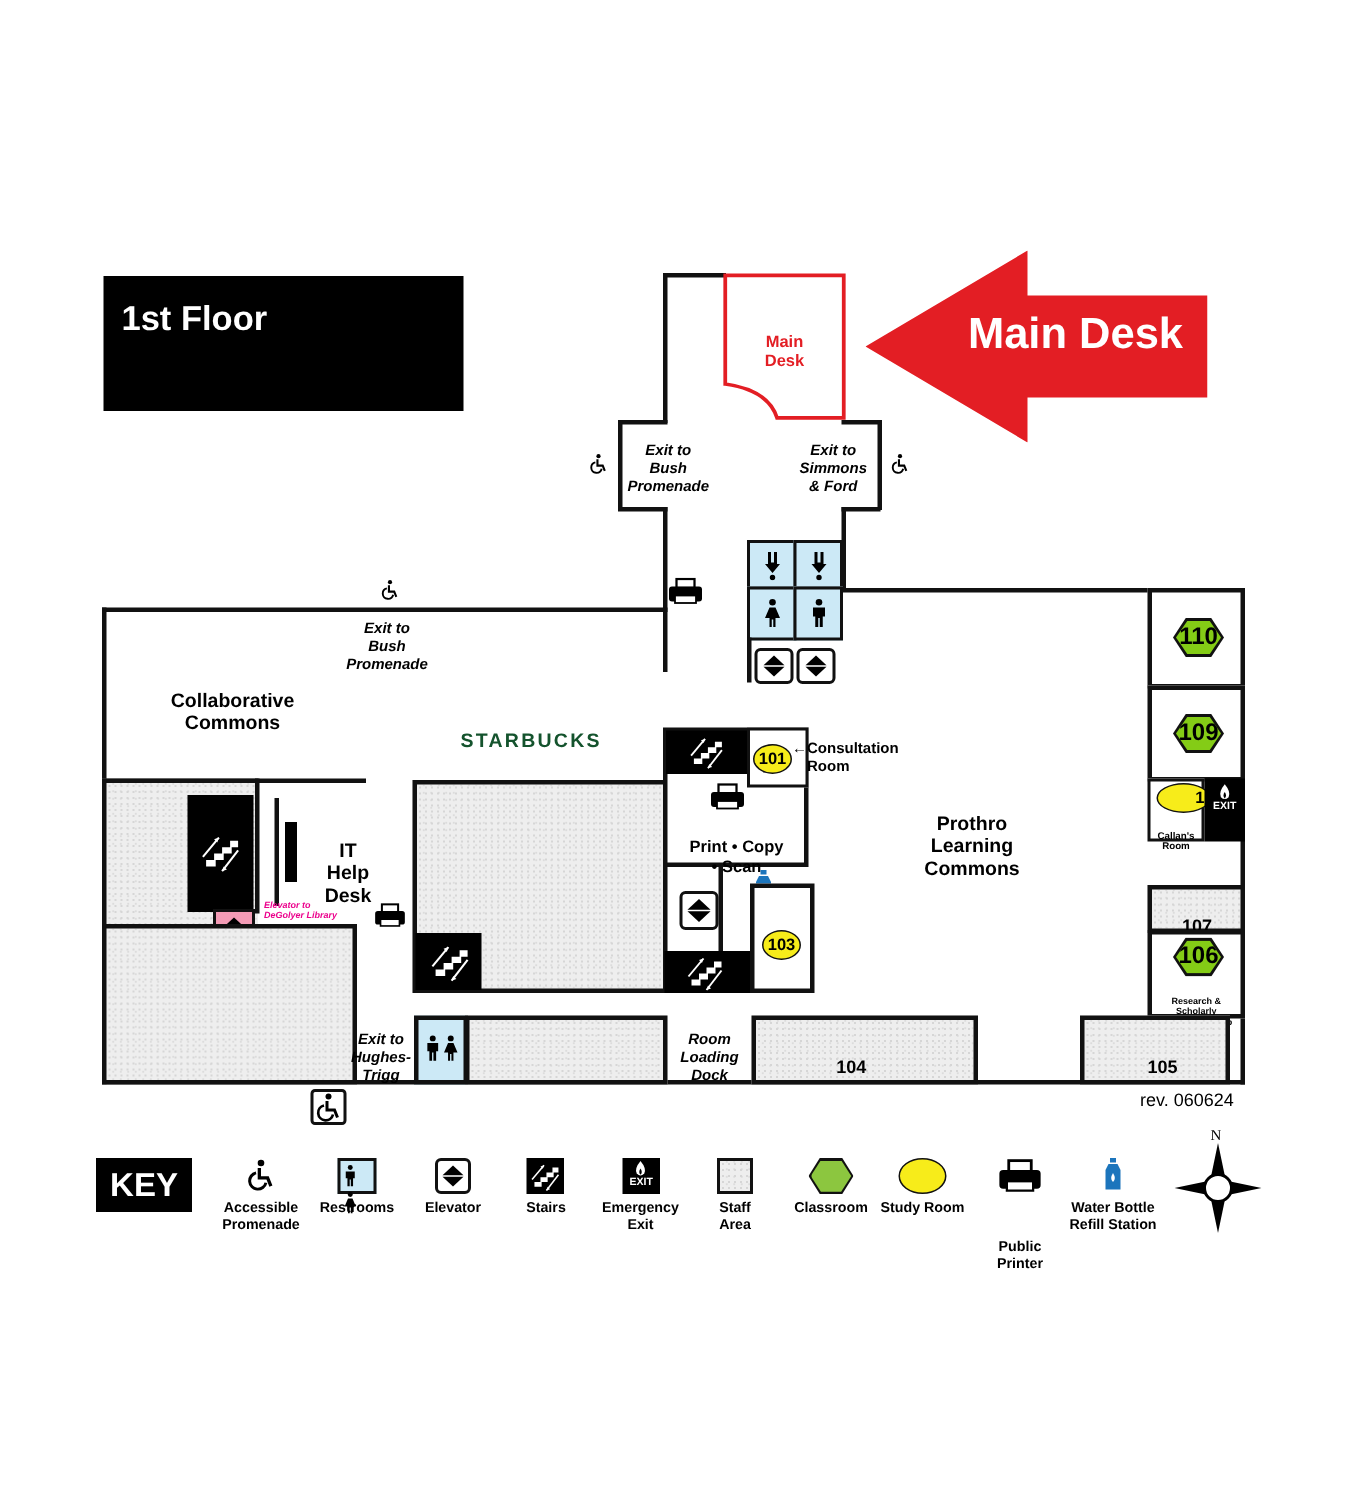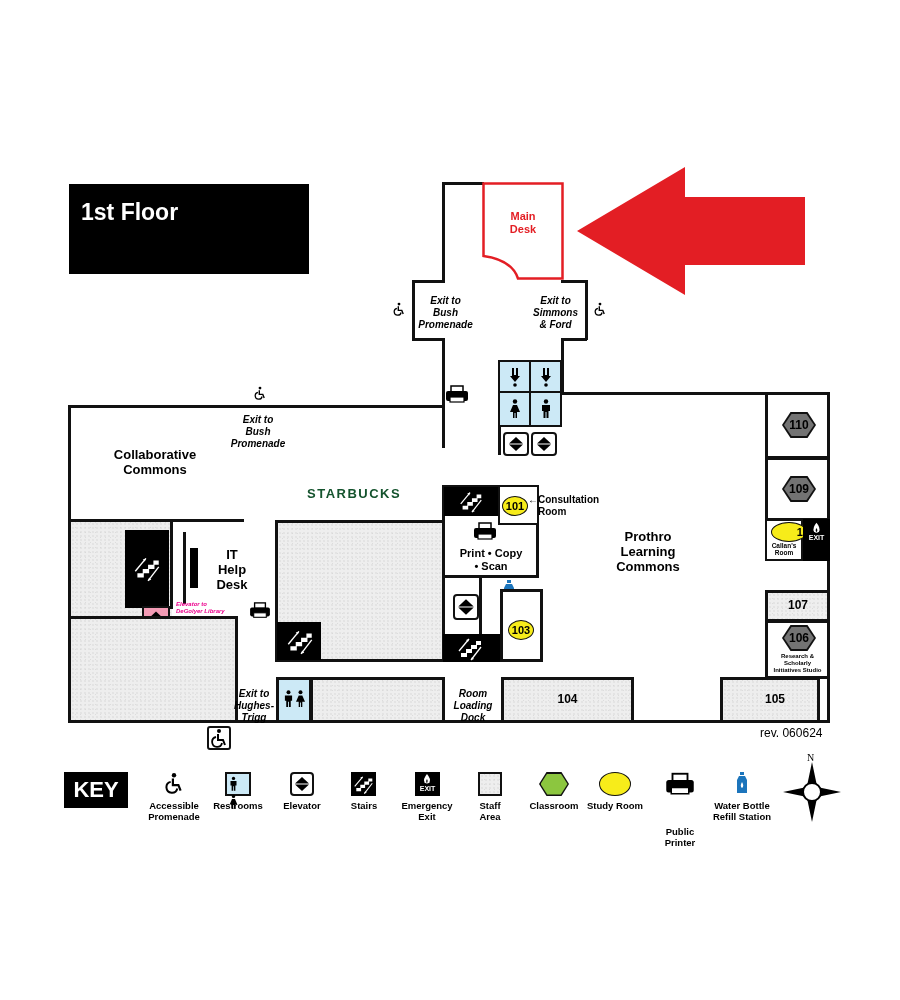--- a/index.html
+++ b/index.html
@@ -3,25 +3,25 @@
 <meta charset="utf-8">
 <style>
   html,body{margin:0;padding:0;background:#fff;}
   body{width:900px;height:1000px;position:relative;overflow:hidden;font-family:"Liberation Sans",sans-serif;color:#000;}
   .abs{position:absolute;}
   .wall{position:absolute;background:#111;}
   .staff{position:absolute;background:#eeeeee;border:3px solid #111;box-sizing:border-box;
     background-image:radial-gradient(#d6d6d6 0.6px, transparent 0.8px),radial-gradient(#dcdcdc 0.6px, transparent 0.8px);
     background-size:4px 4px,5px 5px;background-position:0 0,2px 3px;}
   .room{position:absolute;background:#fff;border:3px solid #111;box-sizing:border-box;}
-  .lbl{position:absolute;text-align:center;font-weight:bold;line-height:1.15;}
+  .lbl{position:absolute;text-align:center;font-weight:bold;line-height:1.15;margin-top:12px;}
   .ital{font-style:italic;font-weight:bold;font-size:10px;line-height:1.2;text-align:center;position:absolute;}
   .title-box{left:69px;top:184px;width:240px;height:90px;background:#000;color:#fff;font-weight:bold;font-size:23px;line-height:33px;padding:12px 12px;box-sizing:border-box;}
   .hex{position:absolute;width:34px;height:26px;background:#111;clip-path:polygon(25% 0,75% 0,100% 50%,75% 100%,25% 100%,0 50%);}
-  .hex-in{position:absolute;left:2px;top:2px;width:30px;height:22px;background:#737373;clip-path:polygon(25% 0,75% 0,100% 50%,75% 100%,25% 100%,0 50%);display:flex;align-items:center;justify-content:center;font-weight:bold;font-size:12px;}
+  .hex-in{position:absolute;left:2px;top:2px;width:30px;height:22px;background:#84cc16;clip-path:polygon(25% 0,75% 0,100% 50%,75% 100%,25% 100%,0 50%);display:flex;align-items:center;justify-content:center;font-weight:bold;font-size:16px;}
   .oval{position:absolute;width:26px;height:20px;border-radius:50%;background:#f7ec1a;border:1.5px solid #111;box-sizing:border-box;display:flex;align-items:center;justify-content:center;font-weight:bold;font-size:11px;}
   .stairs{position:absolute;background:#000;}
   .elev{position:absolute;width:22px;height:22px;border:2px solid #111;border-radius:4px;background:#fff;box-sizing:border-box;}
   .restroom{position:absolute;background:#cce9f6;border:2px solid #111;box-sizing:border-box;}
   .key-lbl{position:absolute;font-weight:bold;font-size:9.5px;text-align:center;line-height:1.2;width:80px;}
   svg{display:block;}
 </style>
 </head>
 <body>
 
@@ -73,20 +73,21 @@
 </svg>
 
 <div class="abs title-box">
   <div>1st Floor</div>
 </div>
 
 <div class="abs" style="left:577px;top:167px;width:228px;height:128px;">
   <svg width="228" height="128" viewBox="0 0 228 128">
     <polygon points="0,64 108,0 108,30 228,30 228,98 108,98 108,128" fill="#e31e24"></polygon>
   </svg>
+  <div class="abs" style="left:50px;top:40px;width:180px;text-align:center;color:#fff;font-weight:bold;font-size:29px;">Main Desk</div>
 </div>
 
 <div class="wall" style="left:442px;top:182px;width:42px;height:3px;"></div>
 <div class="wall" style="left:442px;top:182px;width:3px;height:100px;"></div>
 <div class="wall" style="left:412px;top:280px;width:33px;height:3px;"></div>
 <div class="wall" style="left:412px;top:280px;width:3px;height:60px;"></div>
 <div class="wall" style="left:412px;top:338px;width:33px;height:3px;"></div>
 <div class="wall" style="left:442px;top:338px;width:3px;height:110px;"></div>
 <div class="wall" style="left:561px;top:280px;width:26px;height:3px;"></div>
 <div class="wall" style="left:585px;top:280px;width:3px;height:60px;"></div>
@@ -310,21 +311,21 @@
     <svg style="margin:-18px 0 0 16px" width="11" height="18">
       <use href="#sym-woman"></use>
     </svg>
 </div>
 <div class="staff" style="left:310px;top:677px;width:135px;height:46px;"></div>
 <div class="ital" style="left:448px;top:688px;width:50px;">
   <div>Room</div>
     <div>Loading</div>
     <div>Dock</div>
 </div>
-<div class="staff" style="left:501px;top:677px;width:133px;height:46px;text-decoration:underline;">
+<div class="staff" style="left:501px;top:677px;width:151px;height:46px;text-decoration:underline;">
   <div class="lbl" style="left:0;top:13px;width:127px;font-size:12px;">104</div>
 </div>
 
 <div class="abs" style="left:760px;top:726px;font-size:12px;">rev. 060624</div>
 
 <div class="abs" style="left:64px;top:772px;width:64px;height:36px;background:#000;color:#fff;font-weight:900;font-size:22px;text-align:center;line-height:36px;">KEY</div>
 
 <svg class="abs" style="left:163px;top:772px;" width="22" height="22">
     <use href="#sym-wheel"></use>
   </svg>

